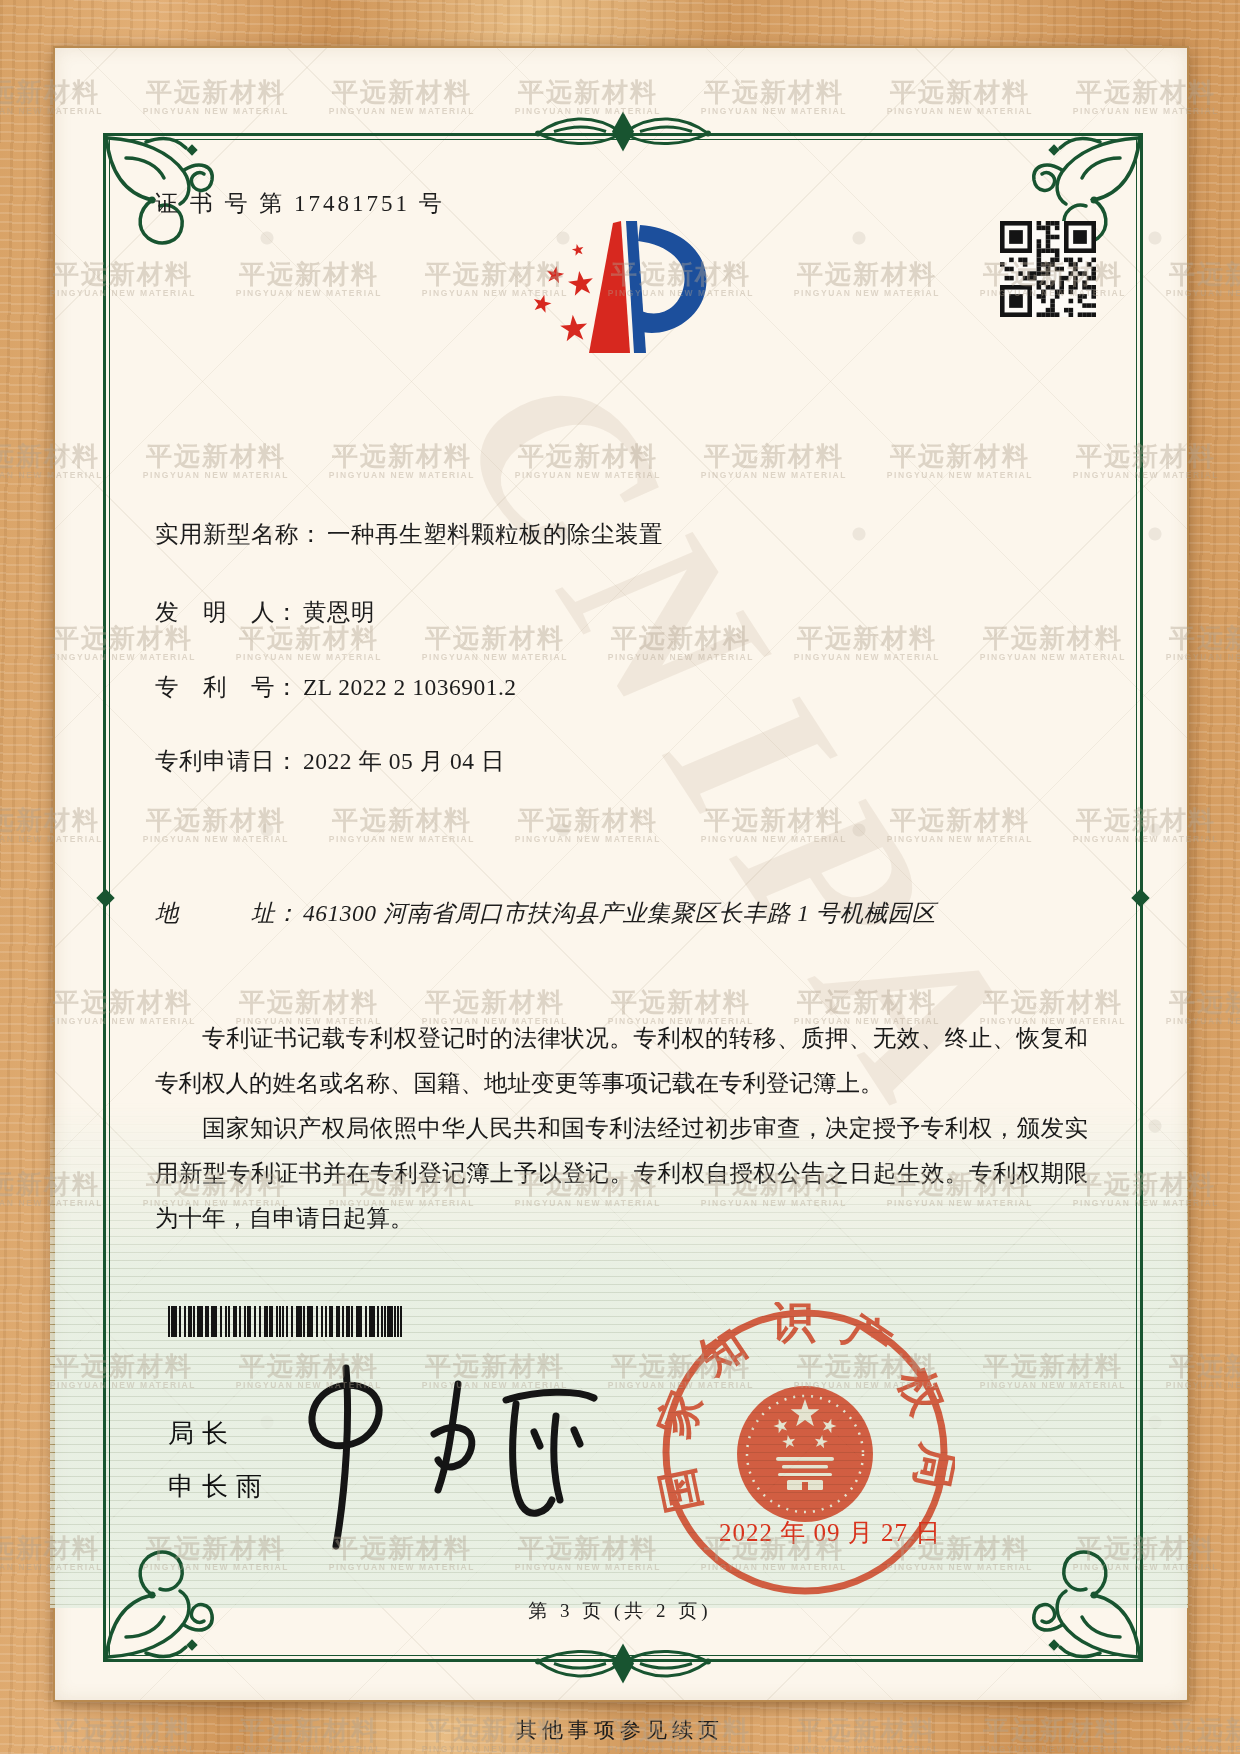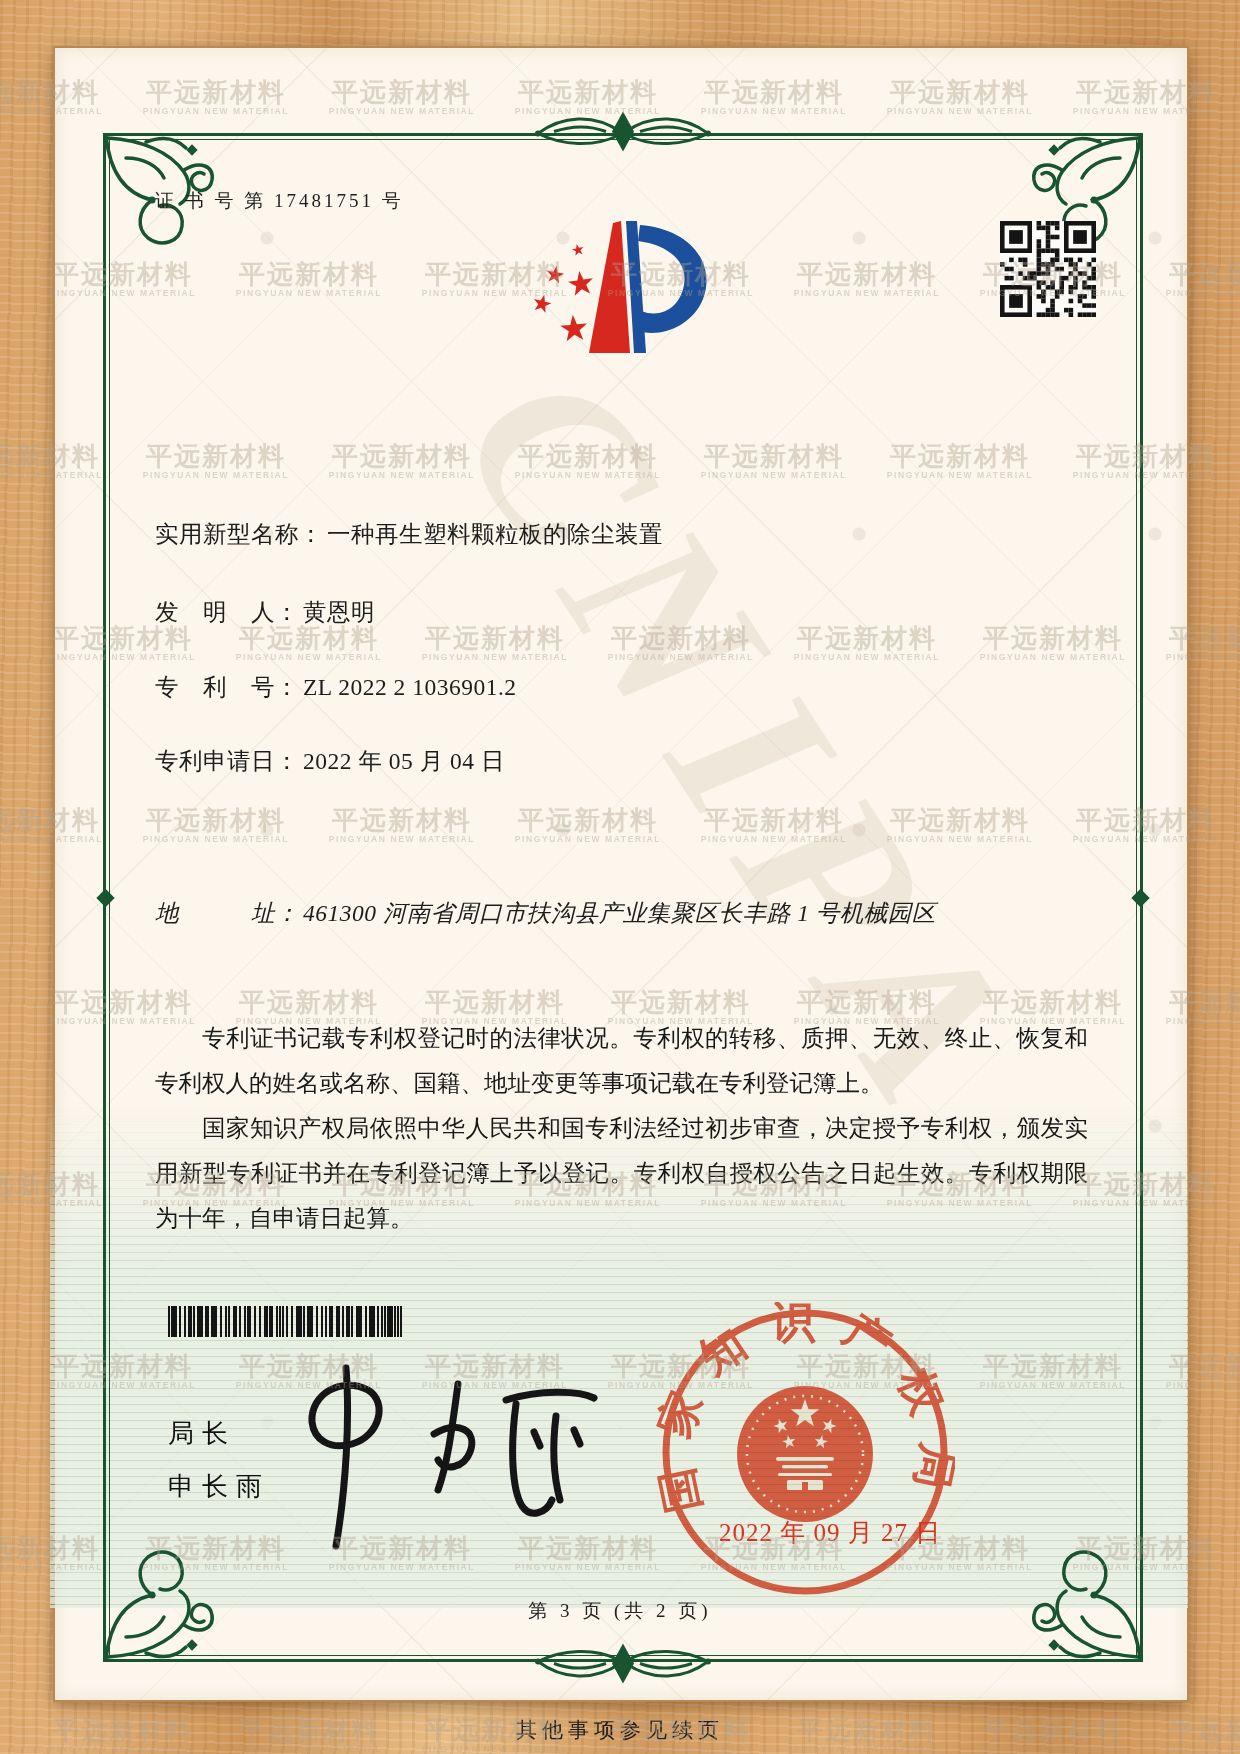--- a/index.html
+++ b/index.html
@@ -48,21 +48,21 @@
   .corner.tr{right:-6px;top:-6px;transform:scale(-1,-1);}
   .corner.br{right:-6px;bottom:-6px;transform:scale(-1,1);}
   .crest{position:absolute;left:50%;width:190px;height:56px;color:#185430;}
   .crest.top{top:0;transform:translate(-50%,-58%);}
   .crest.bottom{bottom:0;transform:translate(-50%,58%) rotate(180deg);}
   .side-diamond{position:absolute;top:50%;width:13px;height:13px;background:#185430;transform:translateY(-50%) rotate(45deg);}
   .side-diamond.left{left:-7px;}
   .side-diamond.right{right:-7px;}
   
   .abs{position:absolute;z-index:4;}
-  .cert-number{left:155px;top:188px;font-size:19px;letter-spacing:3px;color:#1e1e1e;}
+  .cert-number{left:155px;top:188px;font-size:23px;letter-spacing:3px;color:#1e1e1e;}
   .logo{left:500px;top:183px;}
   .qr{left:1000px;top:221px;width:96px;height:96px;background:#fdfbf7;}
   .title{left:35px;top:348px;width:1170px;text-align:center;font-size:47px;font-weight:500;letter-spacing:9px;color:#161616;}
   .frow{left:155px;font-size:23.5px;color:#1d1d1d;letter-spacing:.5px;white-space:nowrap;}
   .frow .lbl{margin-right:4px;}
   .f-name{top:518px;}  .f-inv{top:596px;}  .f-pno{top:671px;}
   .f-fdate{top:745px;} .f-pat{top:822px;}
   .f-addr{top:893px;width:935px;white-space:normal;line-height:40px;padding-left:146px;text-indent:-146px;font-style:italic;}
   .f-grant{top:974px;width:935px;}
   .f-grant .second{position:absolute;left:500px;top:0;white-space:nowrap;}

